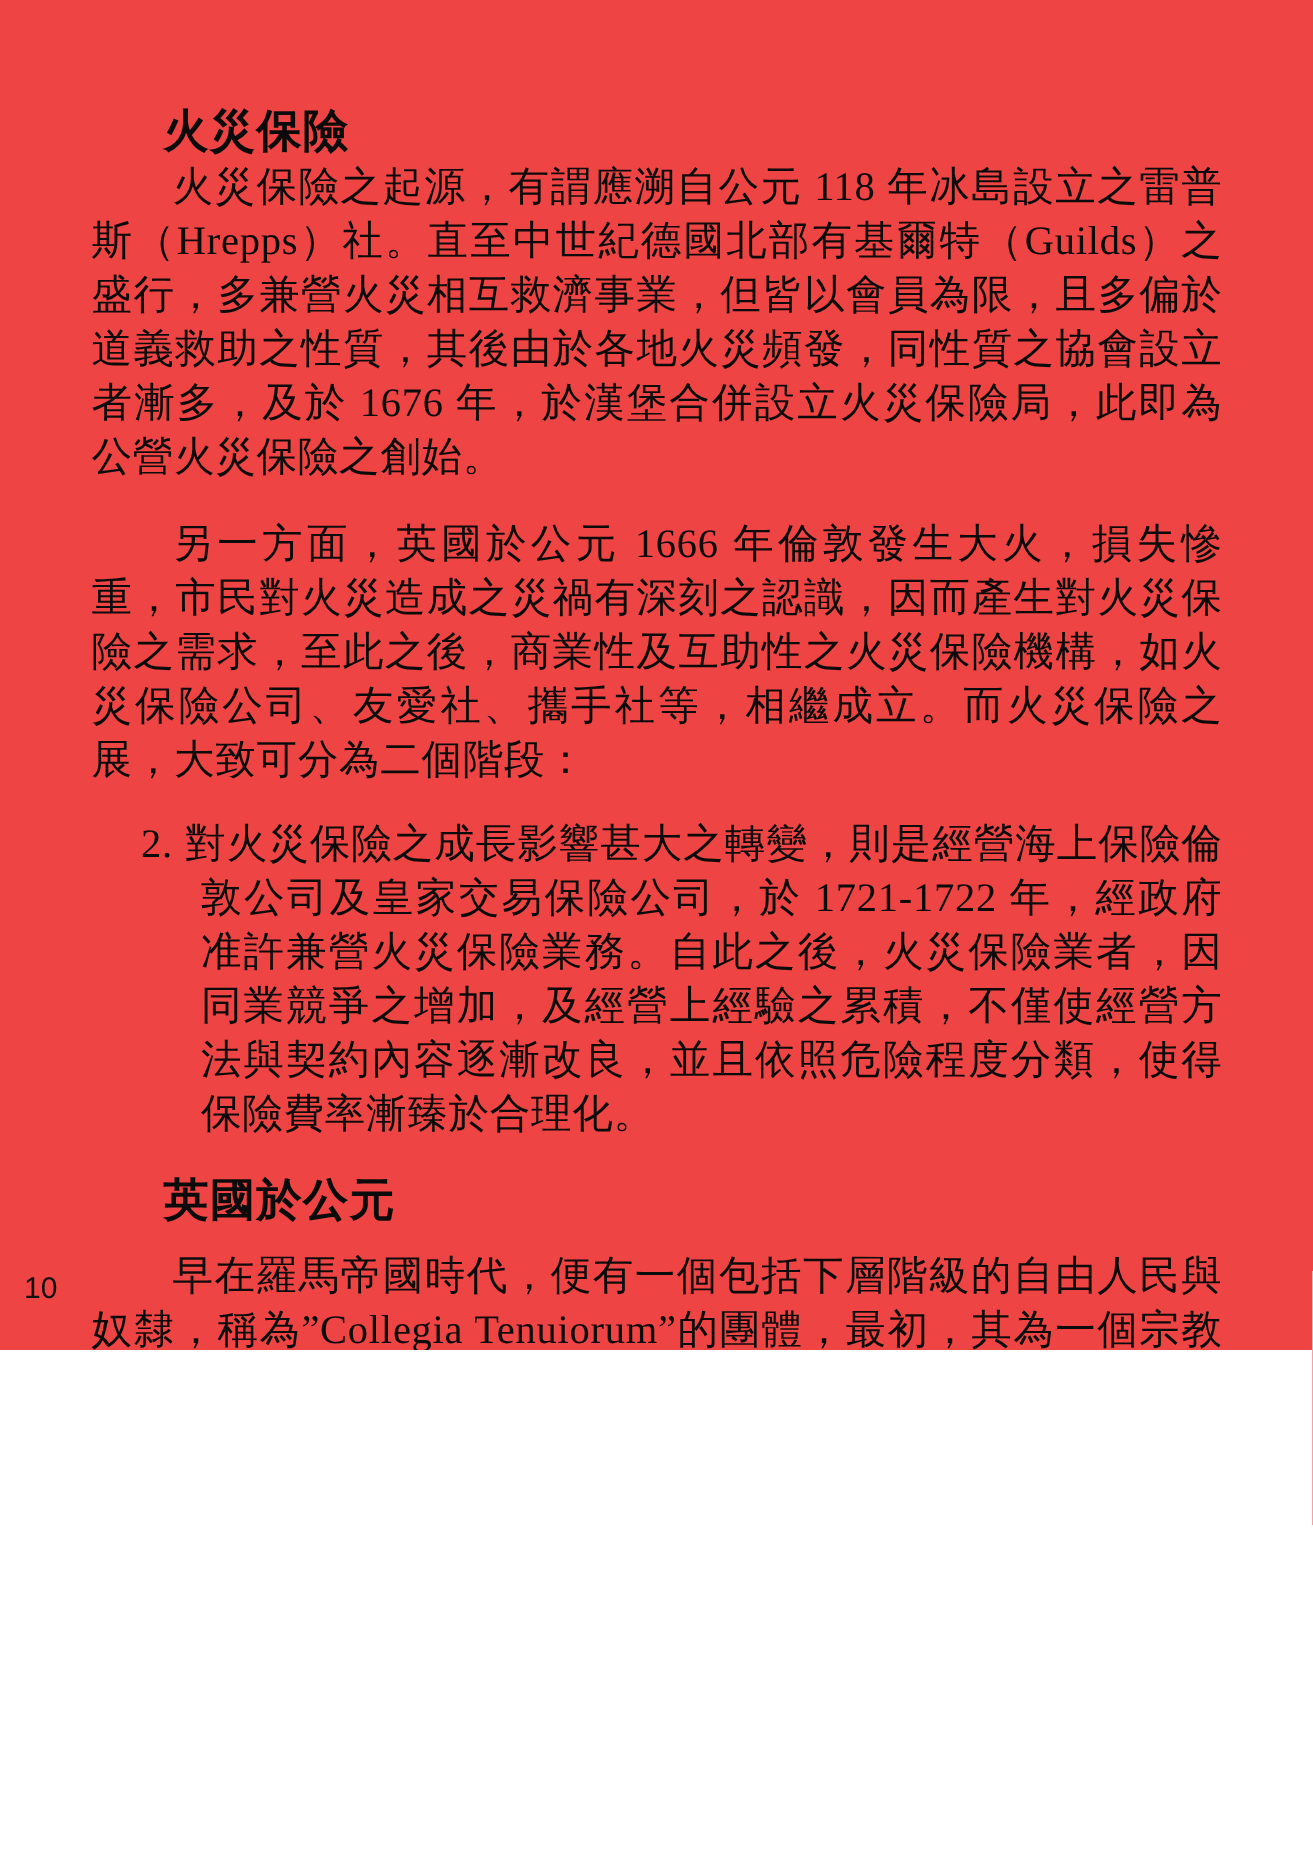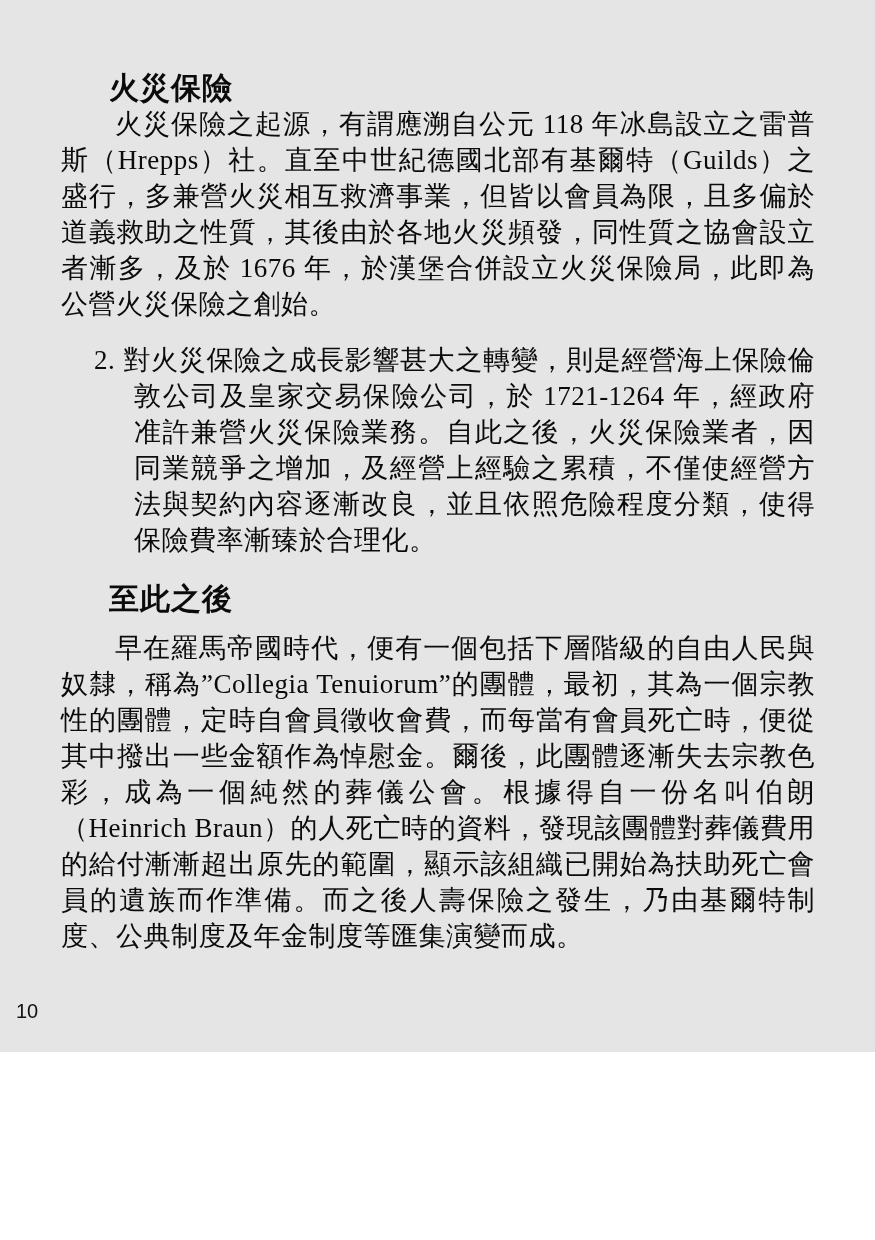--- a/index.html
+++ b/index.html
@@ -3,22 +3,22 @@
 <meta charset="utf-8">
 <style>
   html, body {
     margin: 0;
     padding: 0;
     background: #ffffff;
   }
   .page {
     position: relative;
     width: 875px;
-    height: 1052px;
-    background: #e5e5e5;
+    height: 900px;
+    background: #ef4444;
     color: #0b0b0b;
     font-family: "Liberation Serif", "DejaVu Serif", serif;
     overflow: hidden;
   }
   .content {
     position: absolute;
     left: 61px;
     top: 0;
     width: 754px;
   }
@@ -79,25 +79,26 @@
 </head>
 <body>
 
 <div class="page">
   <div class="content">
 
     <h2 class="sec-heading" id="heading-fire">火災保險</h2>
 
     <p class="body-para" id="para-fire-1">火災保險之起源，有謂應溯自公元 118 年冰島設立之雷普斯（Hrepps）社。直至中世紀德國北部有基爾特（Guilds）之盛行，多兼營火災相互救濟事業，但皆以會員為限，且多偏於道義救助之性質，其後由於各地火災頻發，同性質之協會設立者漸多，及於 1676 年，於漢堡合併設立火災保險局，此即為公營火災保險之創始。</p>
 
+    <p class="body-para" id="para-fire-2">另一方面，英國於公元 1666 年倫敦發生大火，損失慘重，市民對火災造成之災禍有深刻之認識，因而產生對火災保險之需求，至此之後，商業性及互助性之火災保險機構，如火災保險公司、友愛社、攜手社等，相繼成立。而火災保險之展，大致可分為二個階段：</p>
 
     <ol class="num-list">
-      <li class="num-item" id="list-item-2"><span class="marker">2.</span><span>對火災保險之成長影響甚大之轉變，則是經營海上保險倫敦公司及皇家交易保險公司，於 1721-1264 年，經政府准許兼營火災保險業務。自此之後，火災保險業者，因同業競爭之增加，及經營上經驗之累積，不僅使經營方法與契約內容逐漸改良，並且依照危險程度分類，使得保險費率漸臻於合理化。</span></li>
+      <li class="num-item" id="list-item-2"><span class="marker">2.</span><span>對火災保險之成長影響甚大之轉變，則是經營海上保險倫敦公司及皇家交易保險公司，於 1721-1722 年，經政府准許兼營火災保險業務。自此之後，火災保險業者，因同業競爭之增加，及經營上經驗之累積，不僅使經營方法與契約內容逐漸改良，並且依照危險程度分類，使得保險費率漸臻於合理化。</span></li>
     </ol>
 
-    <h2 class="sec-heading" id="heading-life">至此之後</h2>
+    <h2 class="sec-heading" id="heading-life">英國於公元</h2>
 
     <p class="body-para" id="para-life-1">早在羅馬帝國時代，便有一個包括下層階級的自由人民與奴隸，稱為”Collegia Tenuiorum”的團體，最初，其為一個宗教性的團體，定時自會員徵收會費，而每當有會員死亡時，便從其中撥出一些金額作為悼慰金。爾後，此團體逐漸失去宗教色彩，成為一個純然的葬儀公會。根據得自一份名叫伯朗（Heinrich Braun）的人死亡時的資料，發現該團體對葬儀費用的給付漸漸超出原先的範圍，顯示該組織已開始為扶助死亡會員的遺族而作準備。而之後人壽保險之發生，乃由基爾特制度、公典制度及年金制度等匯集演變而成。</p>
 
   </div>
 
   <div class="page-number">10</div>
 </div>
 
 </body></html>

